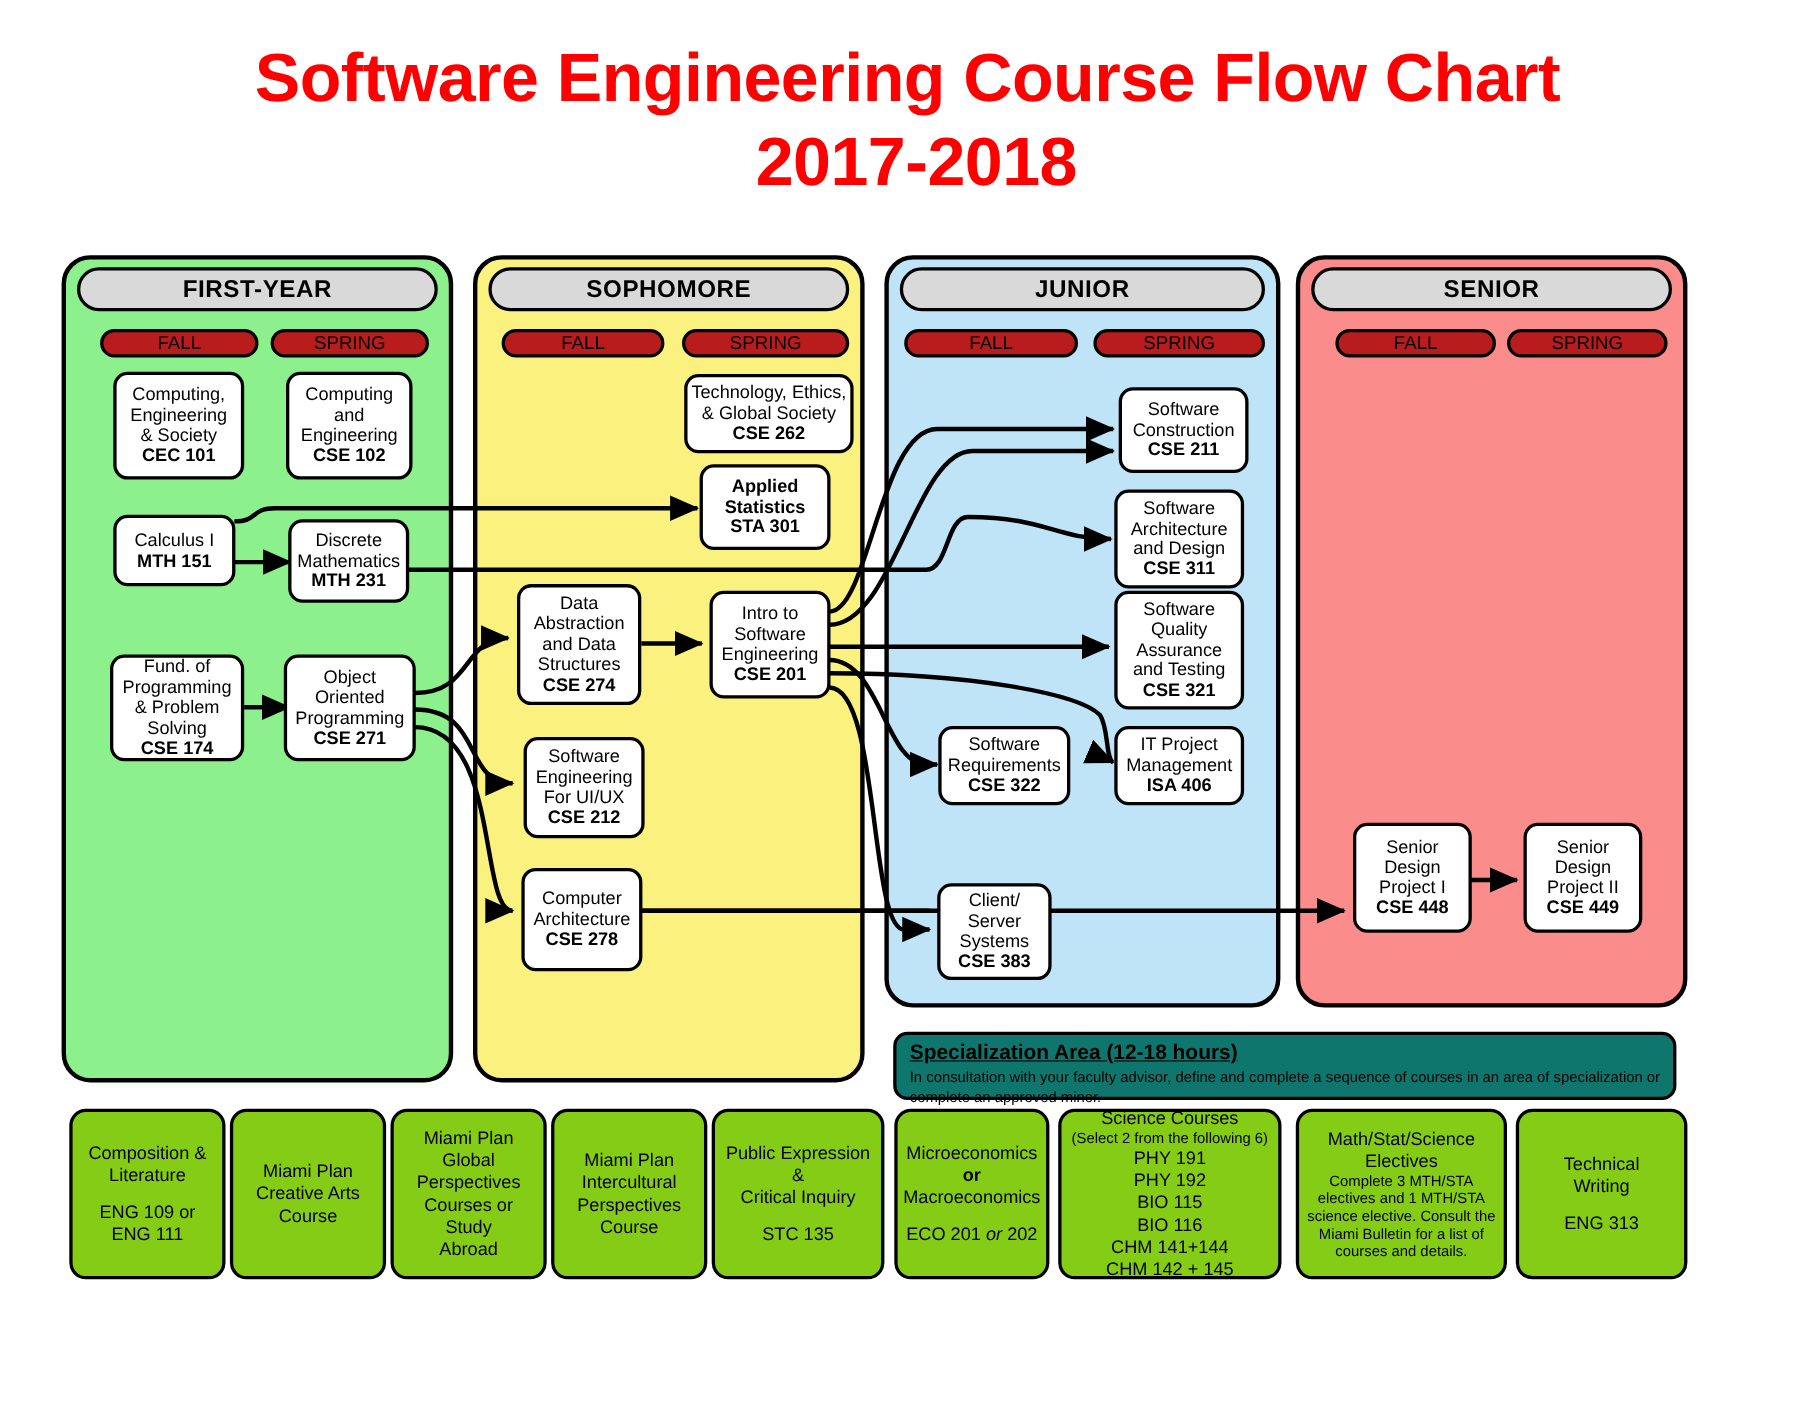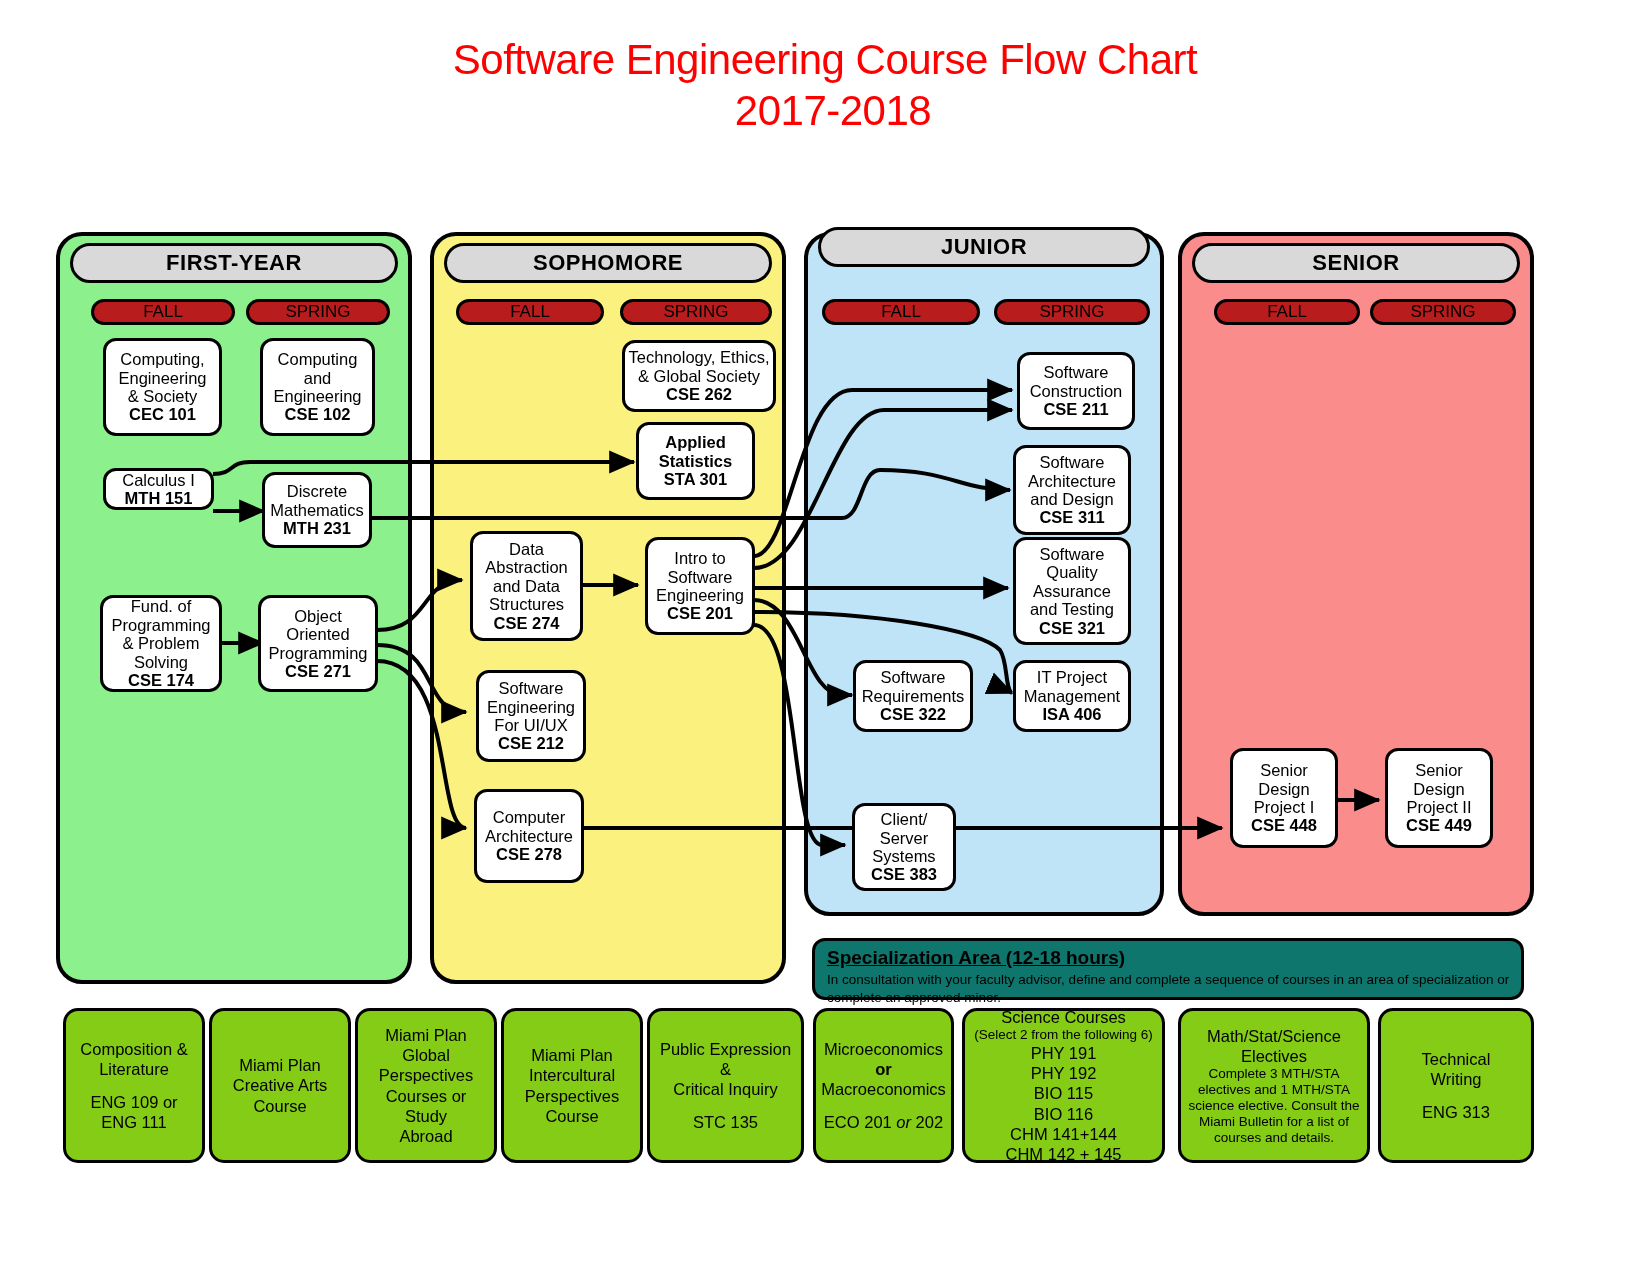--- a/index.html
+++ b/index.html
@@ -11,22 +11,22 @@
     font-family: "Liberation Sans", sans-serif;
     position: relative;
     overflow: hidden;
   }
 
   #title-block {
     position: absolute;
     left: 0; top: 34px; width: 1650px;
     text-align: center;
     color: #ff0000;
-    font-weight: normal;
-    font-size: 42px;
+    font-weight: bold;
+    font-size: 62px;
     line-height: 1.22;
     letter-spacing: -0.5px;
   }
   #title-line1 { display: block; }
   #title-line2 { display: block; padding-left: 16px; }
 
   
   .year-panel {
     position: absolute;
     border: 4px solid #000;
@@ -144,21 +144,21 @@
 <div class="year-panel" style="left:430px; top:232px; width:356px; height:752px; background:#fbf17f;"></div>
 <div class="year-panel" style="left:804px; top:232px; width:360px; height:684px; background:#bfe3f7;"></div>
 <div class="year-panel" style="left:1178px; top:232px; width:356px; height:684px; background:#fb8c8c;"></div>
 
 <div class="year-header" style="left:70px; top:243px; width:328px;">
   <span>FIRST-YEAR</span>
 </div>
 <div class="year-header" style="left:444px; top:243px; width:328px;">
   <span>SOPHOMORE</span>
 </div>
-<div class="year-header" style="left:818px; top:227px; width:332px;">
+<div class="year-header" style="left:818px; top:243px; width:332px;">
   <span>JUNIOR</span>
 </div>
 <div class="year-header" style="left:1192px; top:243px; width:328px;">
   <span>SENIOR</span>
 </div>
 
 <div class="term-pill" style="left:91px; top:299px; width:144px;">
   <span>FALL</span>
 </div>
 <div class="term-pill" style="left:246px; top:299px; width:144px;">
@@ -229,21 +229,21 @@
 </svg>
 
 <div class="course" style="left:103px; top:338px; width:119px; height:98px;">
   <span class="cname">Computing,<br>Engineering<br>&amp; Society</span>
   <span class="ccode">CEC 101</span>
 </div>
 <div class="course" style="left:260px; top:338px; width:115px; height:98px;">
   <span class="cname">Computing<br>and<br>Engineering</span>
   <span class="ccode">CSE 102</span>
 </div>
-<div class="course" style="left:103px; top:468px; width:111px; height:42px;">
+<div class="course" style="left:103px; top:468px; width:111px; height:65px;">
   <span class="cname">Calculus I</span>
   <span class="ccode">MTH 151</span>
 </div>
 <div class="course" style="left:262px; top:472px; width:110px; height:76px;">
   <span class="cname">Discrete<br>Mathematics</span>
   <span class="ccode">MTH 231</span>
 </div>
 <div class="course" style="left:100px; top:595px; width:122px; height:97px;">
   <span class="cname">Fund. of<br>Programming<br>&amp; Problem<br>Solving</span>
   <span class="ccode">CSE 174</span>

